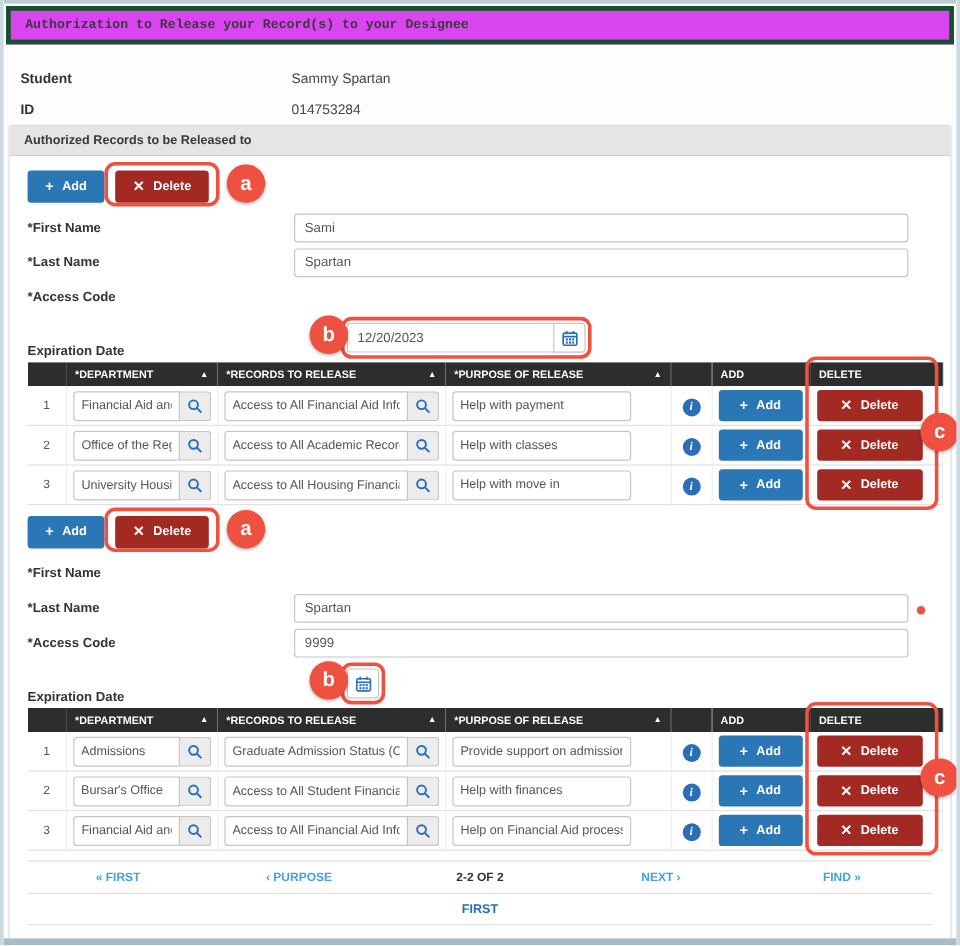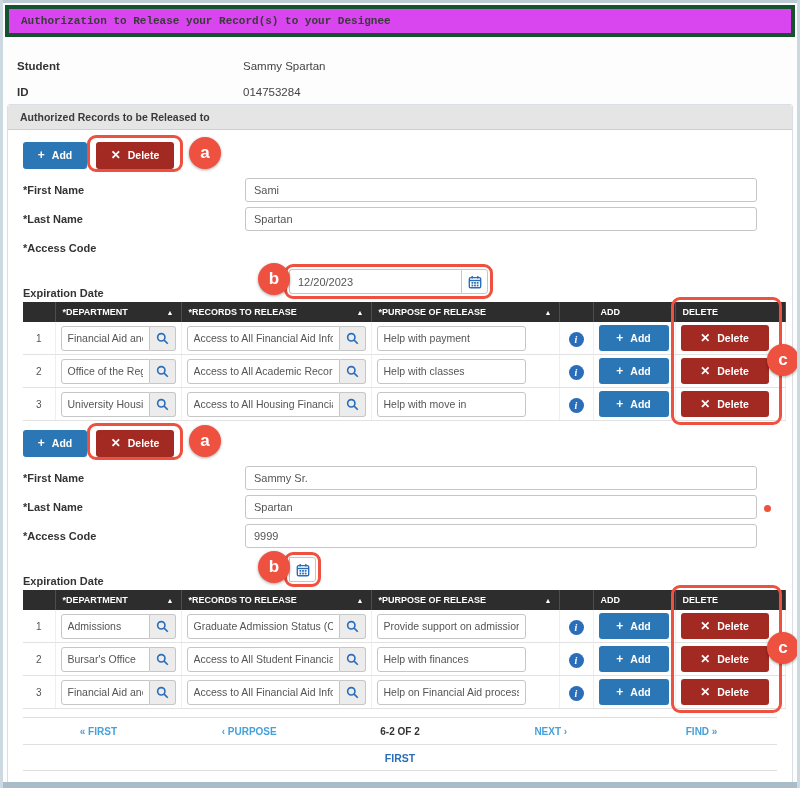--- a/index.html
+++ b/index.html
@@ -304,21 +304,20 @@
         <button class="btn btn-delete">
           <span class="icon-ch">✕</span>
           <span>Delete</span>
         </button>
         <div class="hl-rect-delete-btn"></div>
         <div class="badge badge-a">a</div>
       </div>
 
       <div class="field-row">
         <div class="field-label">*First Name</div>
-        <input class="tinput" value="Sammy Sr." style="">
       </div>
       <div class="field-row">
         <div class="field-label">*Last Name</div>
         <input class="tinput" value="Spartan" style="">
         <span class="red-dot"></span>
       </div>
       <div class="field-row">
         <div class="field-label">*Access Code</div>
         <input class="tinput" value="9999" style="">
       </div>
@@ -474,21 +473,21 @@
           </tr>
         </tbody>
           </table>
         <div class="hl-col"></div>
         <div class="badge badge-c">c</div>
       </div>
 
       <div class="pagination">
         <div class="pg-link">« FIRST</div>
         <div class="pg-link">‹ PURPOSE</div>
-        <div class="pg-range">6-2 OF 2</div>
+        <div class="pg-range">2-2 OF 2</div>
         <div class="pg-link">NEXT ›</div>
         <div class="pg-link">FIND »</div>
       </div>
       <div class="find-row">
         <span class="find-link">FIRST</span>
       </div>
       <div class="panel-pad"></div>
     </div>
   </div>
 

